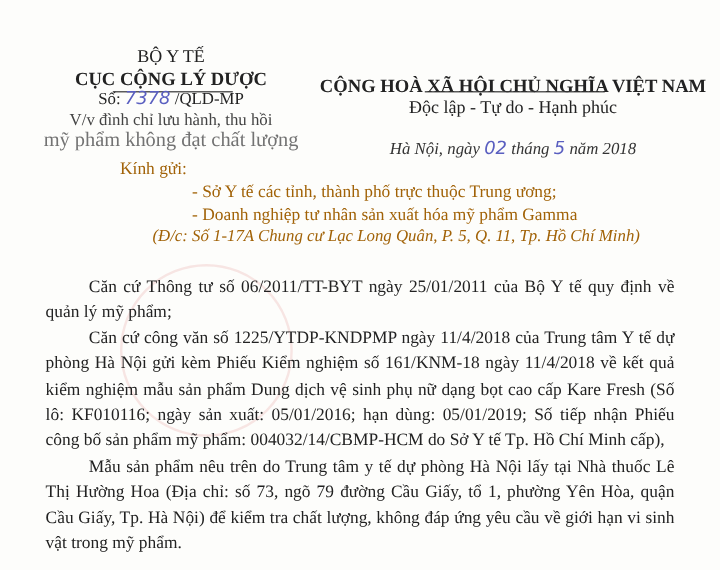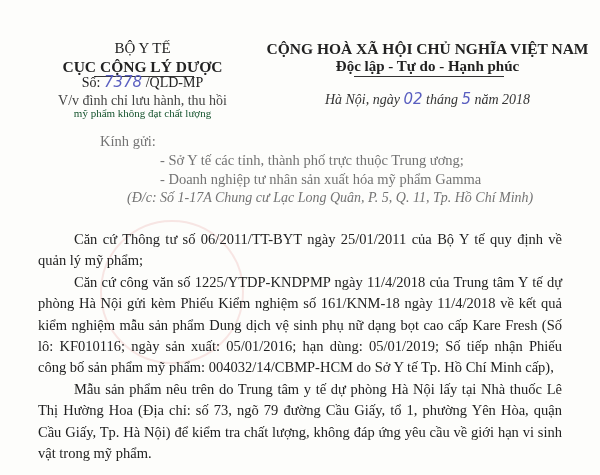--- a/index.html
+++ b/index.html
@@ -5,33 +5,33 @@
   html, body { margin:0; padding:0; }
   body {
     width:600px; height:475px; overflow:hidden; position:relative;
     background:#fdfdfb;
     font-family:"Liberation Serif", "DejaVu Serif", serif;
     color:#222;
   }
   .abs { position:absolute; white-space:nowrap; }
   .center { text-align:center; }
   .left-head { left:20px; width:245px; }
-  .right-head { left:255px; width:345px; }
+  .right-head { left:255px; width:345px;margin-top:24px; }
   .l1 { top:40px; font-size:15px; }
   .l2 { top:58px; font-size:15.5px; font-weight:bold; }
   .l3 { top:73px; font-size:14px; }
   .l4 { top:93px; font-size:14px; color:#444; }
-  .l5 { top:107px; font-size:11px; color:#14532d;font-family:Liberation Serif, serif; }
+  .l5 { top:107px; font-size:17px; color:#737373;font-family:Liberation Serif, serif; }
   .rl1 { top:40px; font-size:15.5px; font-weight:bold; }
-  .rl2 { top:58px; font-size:15px; font-weight:bold; }
+  .rl2 { top:58px; font-size:15px; font-weight:normal; }
   .rl3 { top:90px; font-size:14px; font-style:italic; color:#333; }
   .hand { color:#5a5fc0; font-family:"DejaVu Sans", sans-serif; font-style:italic; font-size:15px; }
   .underline-l { position:absolute; top:76px; left:94px; width:100px; height:1px; background:#333; }
   .underline-r { position:absolute; top:76px; left:354px; width:150px; height:1px; background:#333; }
-  .body-text { font-size:14.5px; color:#737373; }
+  .body-text { font-size:14.5px; color:#a16207; }
   .para { position:absolute; left:38px; width:524px; font-size:14.5px; line-height:21.3px; text-align:justify; }
   .indent { text-indent:36px; }
   .stamp {
     position:absolute; left:100px; top:220px; width:140px; height:140px;
     border-radius:50%; border:2px solid rgba(220,120,120,0.18);
   }
 </style>
 </head>
 <body>
 

